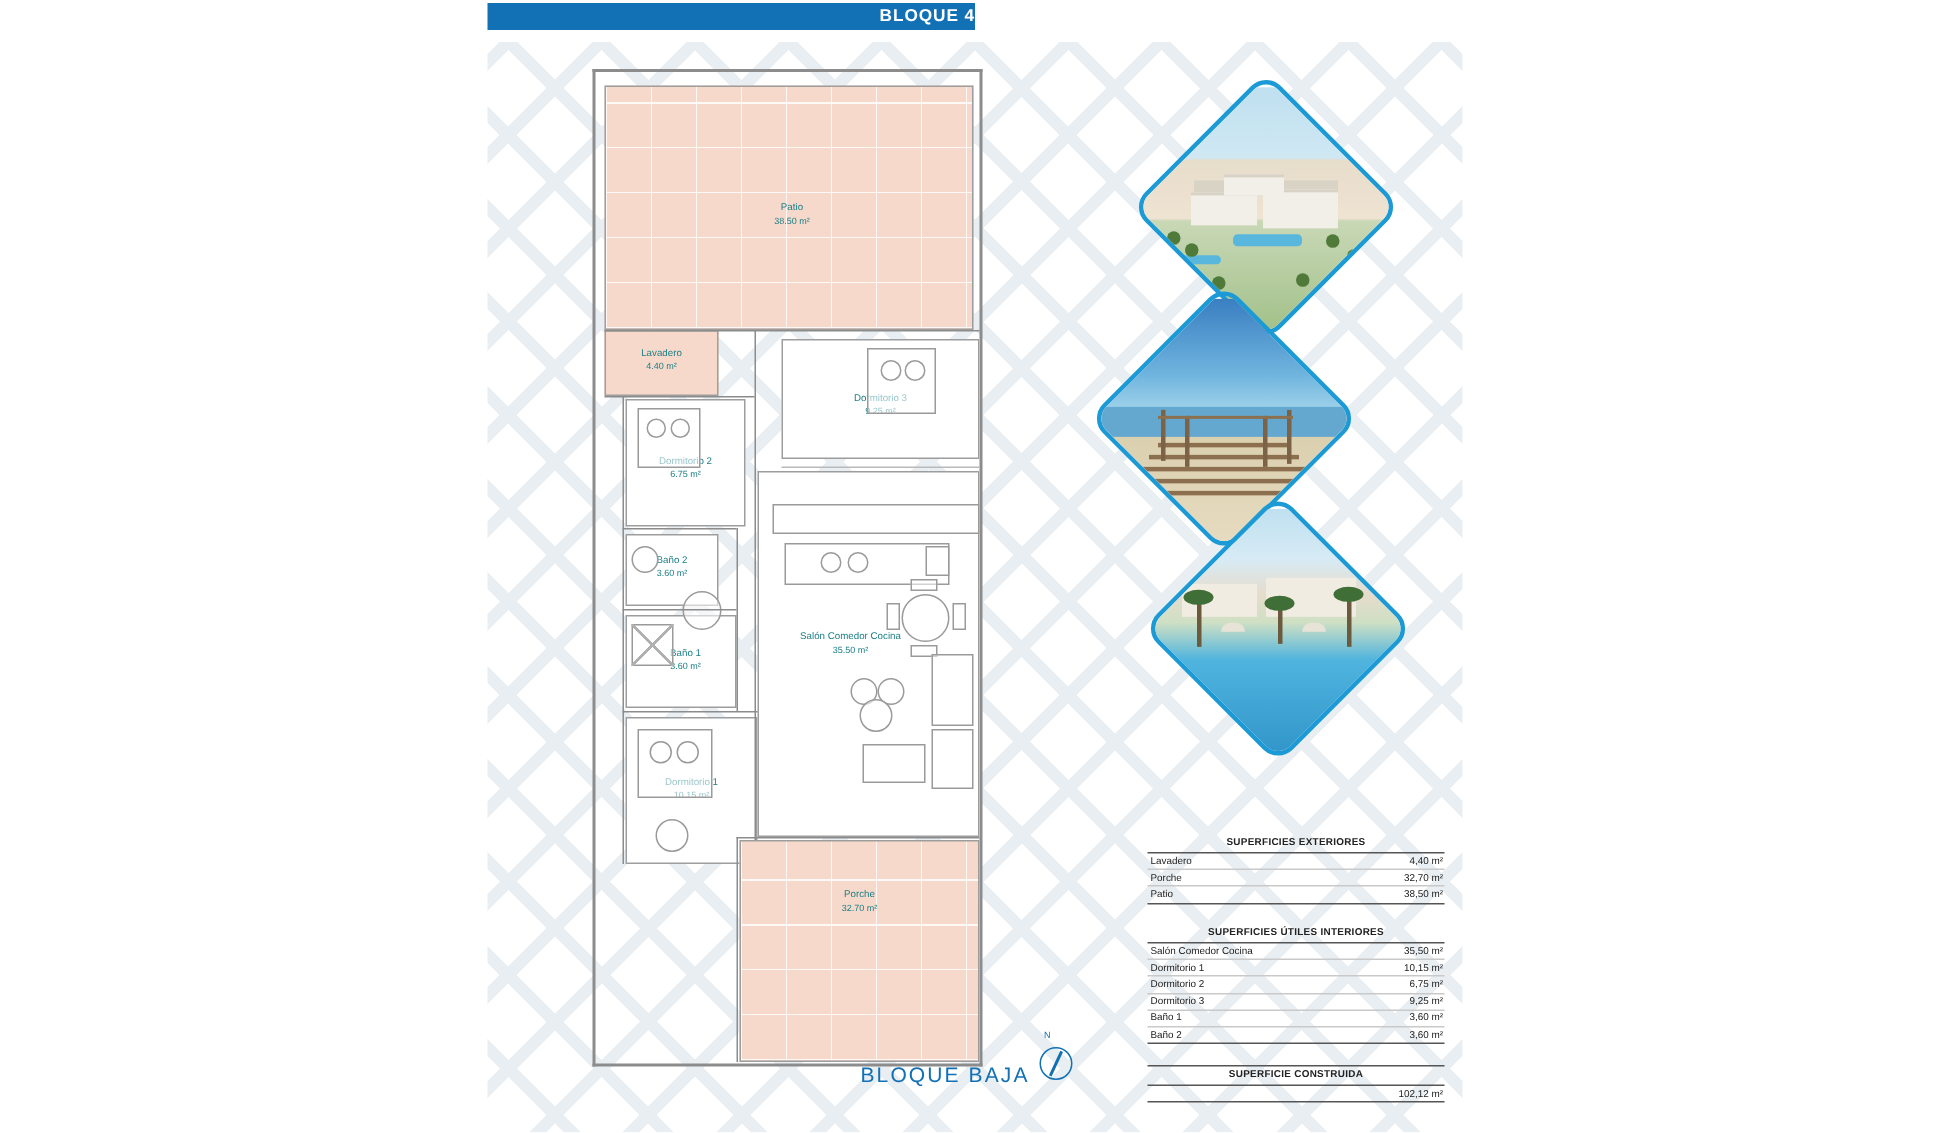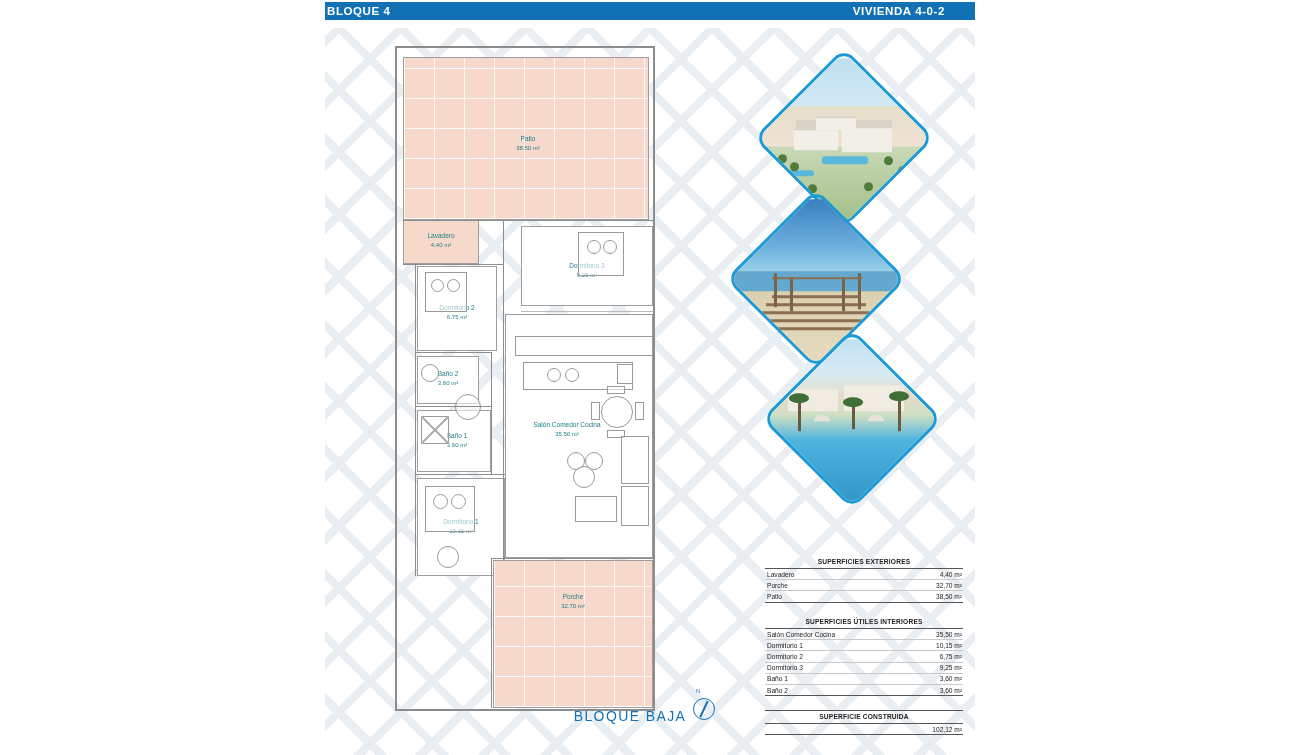--- a/index.html
+++ b/index.html
@@ -37,21 +37,21 @@
     position: absolute;
     top: 2px; height: 18px;
     background: #1271b5;
     color: #ffffff;
     font-size: 11.5px;
     font-weight: bold;
     letter-spacing: .6px;
     display: flex;
     align-items: center;
   }
-  .hdr-left  { left: 325px;  width: 325px; padding-left: 2px; }
+  .hdr-left  { left: 325px;  width: 325px; padding-left: 14px; justify-content: flex-end; }
   .hdr-right { left: 650px;  width: 325px; justify-content: flex-end; padding-right: 30px; }
 
   
   .plan {
     position: absolute;
     left: 395px; top: 46px;
     width: 280px; height: 665px;
   }
   .room {
     position: absolute;
@@ -211,23 +211,20 @@
 </style>
 </head>
 <body>
 
 <div id="page">
 
   <div class="hatch"></div>
 
   <div class="hdr hdr-left">
     <span>BLOQUE 4</span>
-  </div>
-  <div class="hdr hdr-right">
-    <span>VIVIENDA 4-0-2</span>
   </div>
 
   <div class="plan">
 
     <div class="wall" style="left:0px;  top:0px;   width:1.6px; height:665px;"></div>
     <div class="wall" style="left:258px;top:0px;   width:1.6px; height:665px;"></div>
     <div class="wall" style="left:0px;  top:0px;   width:260px; height:1.6px;"></div>
     <div class="wall" style="left:0px;  top:663px; width:260px; height:1.6px;"></div>
 
     <div class="room tiled" style="left:8px; top:11px; width:246px; height:163px;"></div>

